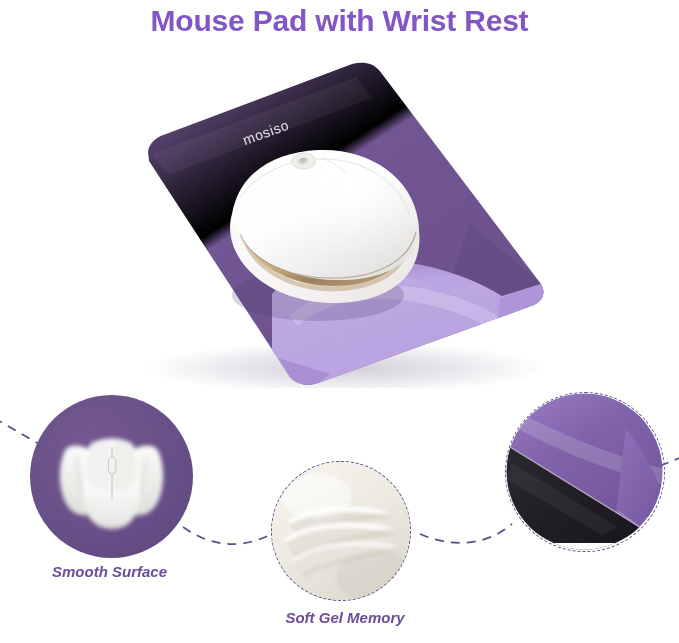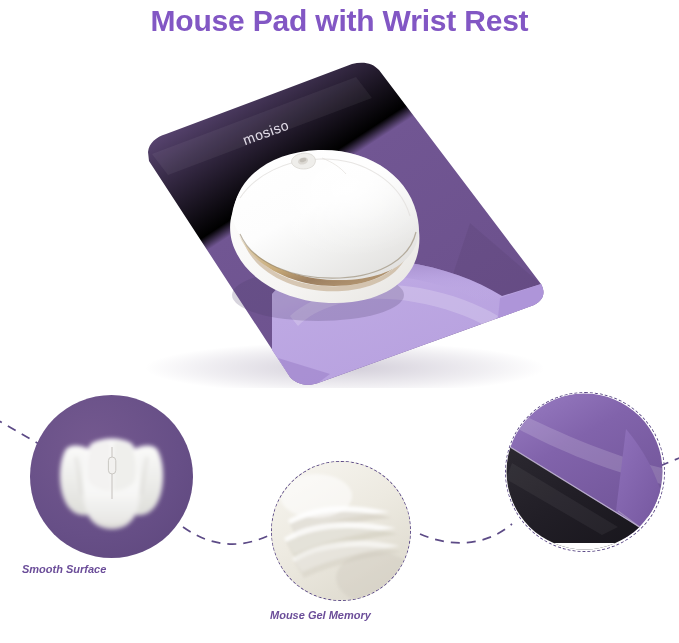--- a/index.html
+++ b/index.html
@@ -52,23 +52,23 @@
   .feature .disc {
     position: absolute;
     left: 0;
     top: 0;
     border-radius: 50%;
     overflow: hidden;
   }
   .feature .caption {
     position: absolute;
     width: 100%;
-    text-align: left;
+    text-align: center;
     font-family: "Liberation Sans", sans-serif;
-    font-size: 11px;
+    font-size: 15px;
     font-weight: bold;
     font-style: italic;
     color: #6b4d99;
     white-space: nowrap;
   }
 
   
   #feature-smooth-surface { left: 30px; top: 395px; width: 175px; height: 200px; }
   #feature-smooth-surface .disc {
     width: 163px; height: 163px;
@@ -395,21 +395,21 @@
                    C 98 88, 60 96, 30 110 Z" fill="#ffffff" opacity="0.6"></path>
           <path d="M 22 100 C 50 84, 90 80, 130 90
                    C 100 94, 62 102, 32 116 Z" fill="#cdc9ba" opacity="0.38"></path>
 
           <ellipse cx="44" cy="34" rx="36" ry="22" fill="#ffffff" opacity="0.55"></ellipse>
 
           <ellipse cx="104" cy="116" rx="40" ry="26" fill="#cbc7b9" opacity="0.35"></ellipse>
         </g>
       </svg>
     </div>
-    <div class="caption">Mouse Gel Memory</div>
+    <div class="caption">Soft Gel Memory</div>
   </div>
 
   <div class="feature" id="feature-pu-base">
     <div class="disc">
       <svg width="157" height="157" viewBox="0 0 157 157" xmlns="http://www.w3.org/2000/svg">
         <defs>
           <clipPath id="puClip">
             <circle cx="78.5" cy="78.5" r="78"></circle>
           </clipPath>
           <linearGradient id="puPurple" x1="0.15" y1="0" x2="0.9" y2="1">

